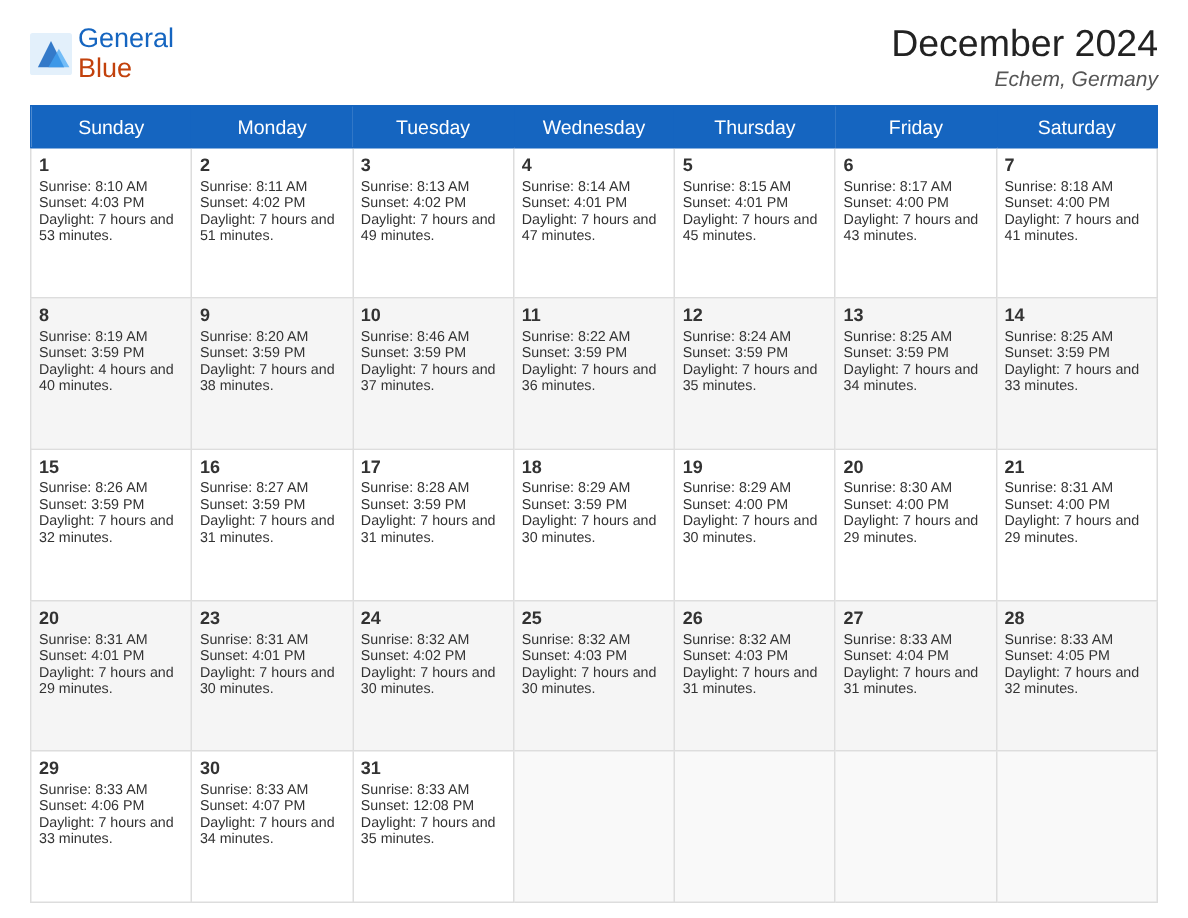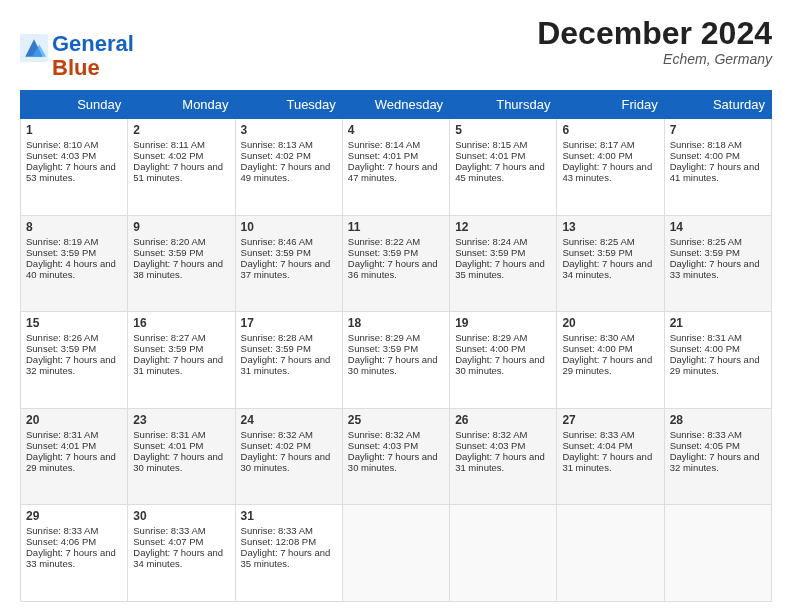--- a/index.html
+++ b/index.html
@@ -21,59 +21,58 @@
       display: flex;
       justify-content: space-between;
       align-items: flex-start;
       margin-bottom: 10px;
     }
     .logo {
       display: flex;
       align-items: center;
     }
     .logo-text {
-      font-size: 22px;
-      font-weight: bold;
+      font-size: 18px;
+      font-weight: normal;
       color: #333;
       line-height: 1.1;
-      margin-top: 16px;
     }
     .logo-text span {
       color: #1565c0;
     }
     .logo-icon {
       width: 28px;
       height: 28px;
       margin-right: 4px;
     }
     .title-block {
       text-align: right;
     }
     .month-title {
-      font-size: 32px;
-      font-weight: bold;
+      font-size: 25px;
+      font-weight: normal;
       color: #222;
       line-height: 1.1;
     }
     .location {
       font-size: 14px;
       color: #555;
       font-style: italic;
     }
     .calendar {
       flex: 1;
       border: 1px solid #ccc;
       border-collapse: collapse;
       width: 100%;
       table-layout: fixed;
     }
     .calendar th {
       background-color: #1565c0;
       color: #fff;
-      text-align: right;
+      text-align: center;
       padding: 6px 6px;
       font-size: 13px;
       font-weight: normal;
       border: 1px solid #1565c0;
     }
     .calendar td {
       vertical-align: top;
       padding: 4px 5px;
       font-size: 9.5px;
       color: #333;

